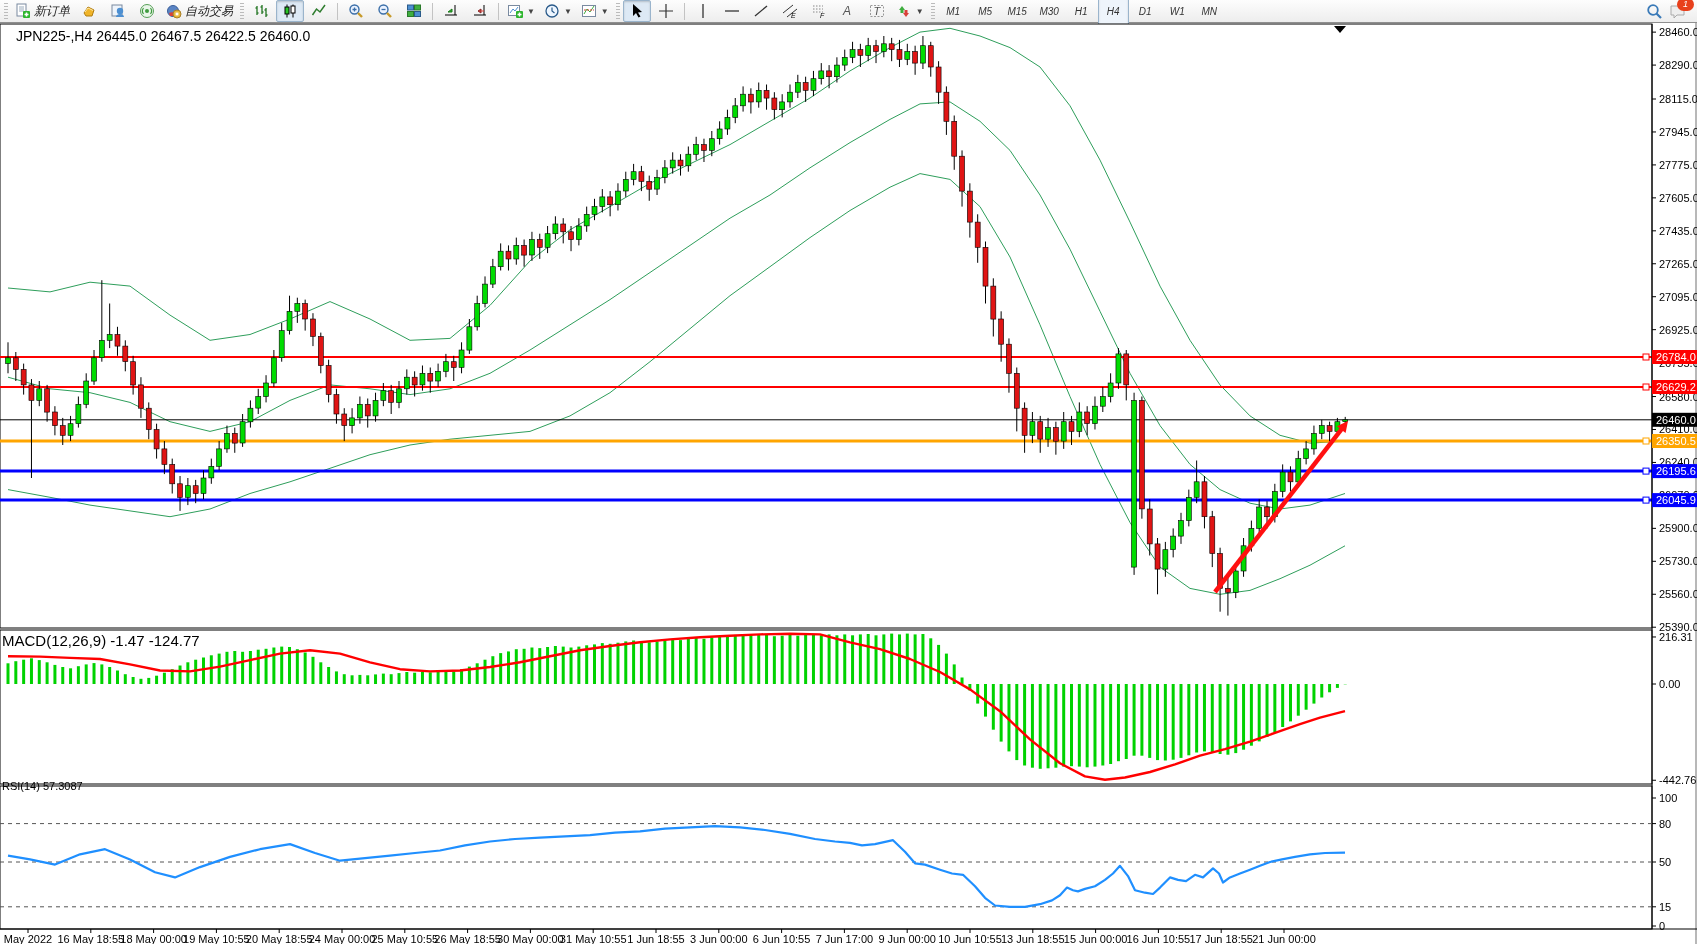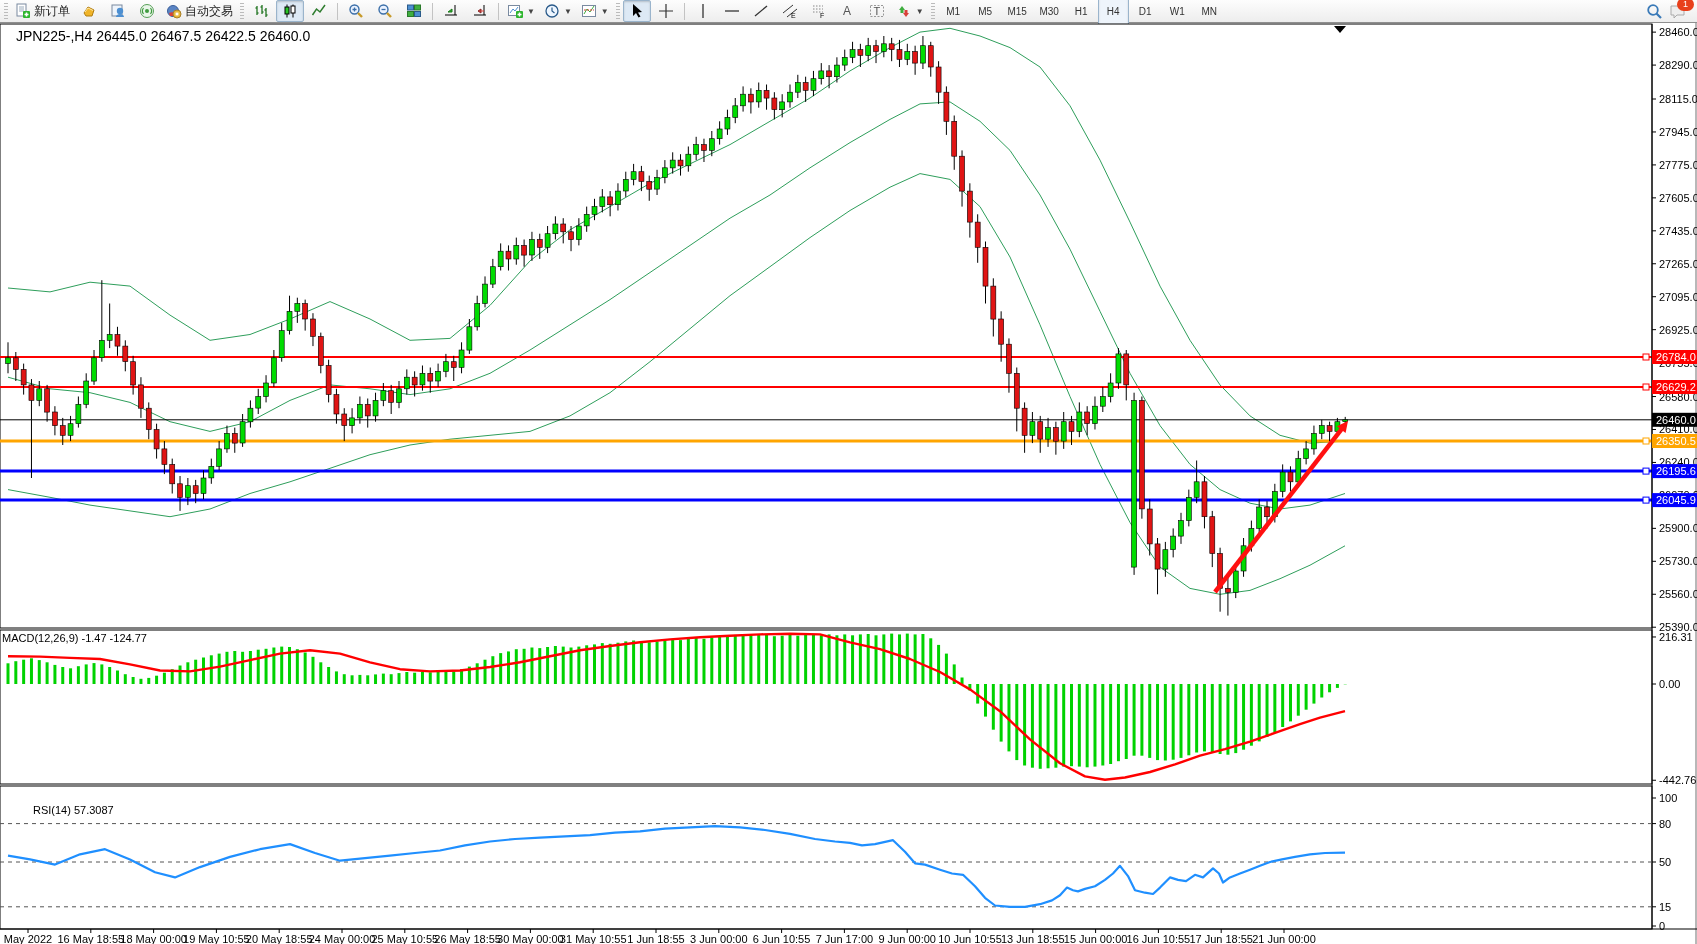--- a/index.html
+++ b/index.html
@@ -1,36 +1,36 @@
 <!DOCTYPE html>
 <html><head>
 <meta charset="utf-8">
 <style>
   html,body{margin:0;padding:0;background:#fff;width:1697px;height:944px;overflow:hidden;
     font-family:"Liberation Sans","DejaVu Sans",sans-serif;-webkit-font-smoothing:antialiased;}
   #app{position:relative;width:1697px;height:944px;border-right:2px solid #b8b8b8;box-sizing:border-box;}
   
   #toolbar{position:absolute;left:0;top:0;width:1697px;height:23px;box-sizing:border-box;
     background:linear-gradient(#fdfdfd,#ededed);border-bottom:1px solid #8f8f8f;
-    display:flex;align-items:center;padding:0 2px;gap:1px;}
+    display:flex;align-items:center;padding:0 2px;gap:1px;font-style:italic;}
   .tb-btn{height:20px;min-width:20px;display:flex;align-items:center;justify-content:center;
     gap:3px;padding:0 3px;border:1px solid transparent;border-radius:2px;font-size:12px;color:#222;cursor:default;}
   .tb-btn.pressed{border:1px solid #9ab4cc;background:#dde9f5;box-shadow:inset 0 1px 2px rgba(0,0,0,.18);}
   .tb-sep{width:1px;height:17px;background:#c3c3c3;margin:0 3px;}
   .tb-grip{width:4px;height:17px;margin:0 2px;background:repeating-linear-gradient(#bbb 0 1px,transparent 1px 3px);}
   .tf-btn{height:19px;min-width:25px;display:flex;align-items:center;justify-content:center;
     font-size:10px;color:#333;border:1px solid transparent;border-radius:2px;padding:8px 2px;}
   .tf-btn.pressed{border:1px solid #9ab4cc;background:#eef4fb;box-shadow:inset 0 1px 2px rgba(0,0,0,.15);}
   .tb-right{margin-left:auto;display:flex;align-items:center;gap:6px;padding-right:8px;}
   .badge{position:absolute;top:-5px;right:-7px;background:#e8401c;color:#fff;border-radius:8px;
     min-width:13px;height:13px;font-size:9px;line-height:13px;text-align:center;padding:0 2px;}
   .dd{font-size:8px;color:#444;margin-left:1px;}
   svg.icon{display:block;}
   #chart-title{position:absolute;left:16px;top:5px;font-size:14px;color:#000;}
-  #macd-label{position:absolute;left:2px;top:610px;font-size:11px;color:#000;}
+  #macd-label{position:absolute;left:2px;top:610px;font-size:15px;color:#000;}
   #rsi-label{position:absolute;left:2px;top:766px;font-size:11px;color:#000;}
   .noselect{user-select:none;}
 </style>
 </head>
 <body>
 
 <div id="app" class="noselect">
 
   <div id="toolbar">
     <div class="tb-grip"></div>
@@ -905,14 +905,14 @@
         <text x="1158.3999999999999" y="943" fill="#000" text-anchor="middle">16 Jun 10:55</text>
         <line x1="1221.2" y1="929" x2="1221.2" y2="933" stroke="#000"></line>
         <text x="1221.2" y="943" fill="#000" text-anchor="middle">17 Jun 18:55</text>
         <line x1="1284" y1="929" x2="1284" y2="933" stroke="#000"></line>
         <text x="1284" y="943" fill="#000" text-anchor="middle">21 Jun 00:00</text>
       </g>
     </svg>
 
   <div id="chart-title" style="top:28px;">JPN225-,H4  26445.0 26467.5 26422.5 26460.0</div>
   <div id="macd-label" style="top:632px;">MACD(12,26,9) -1.47 -124.77</div>
-  <div id="rsi-label" style="top:804px;margin-left:31px;">RSI(14) 57.3087</div>
+  <div id="rsi-label" style="top:780px;">RSI(14) 57.3087</div>
 </div>
 
 </body></html>

